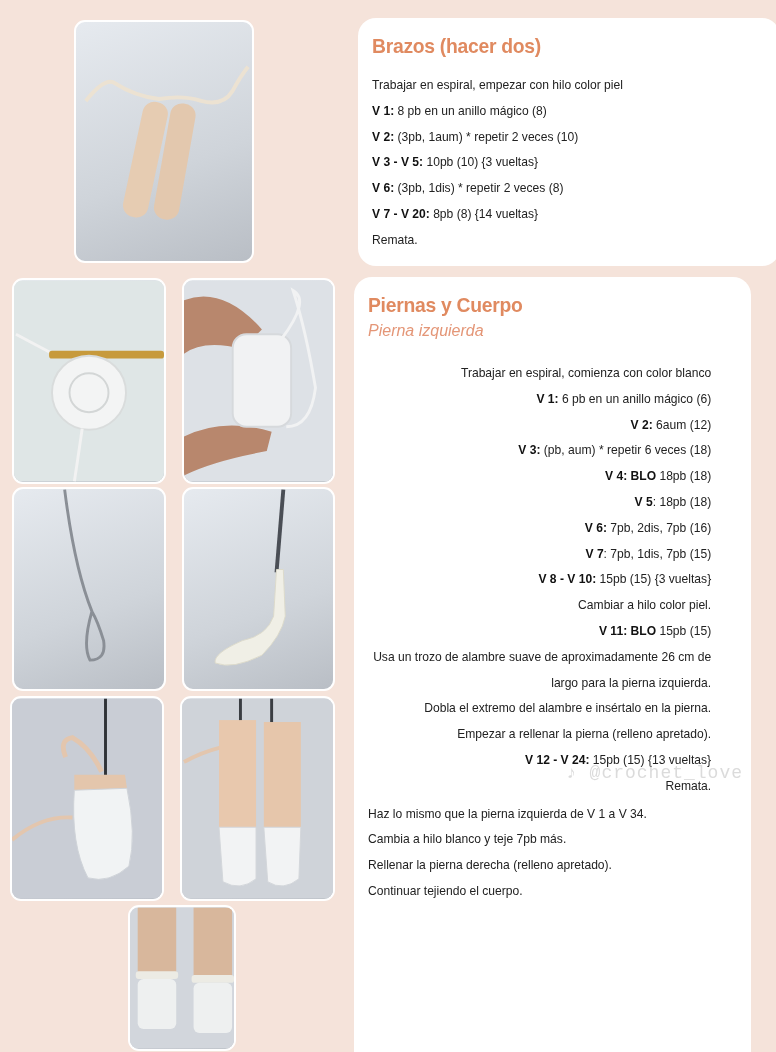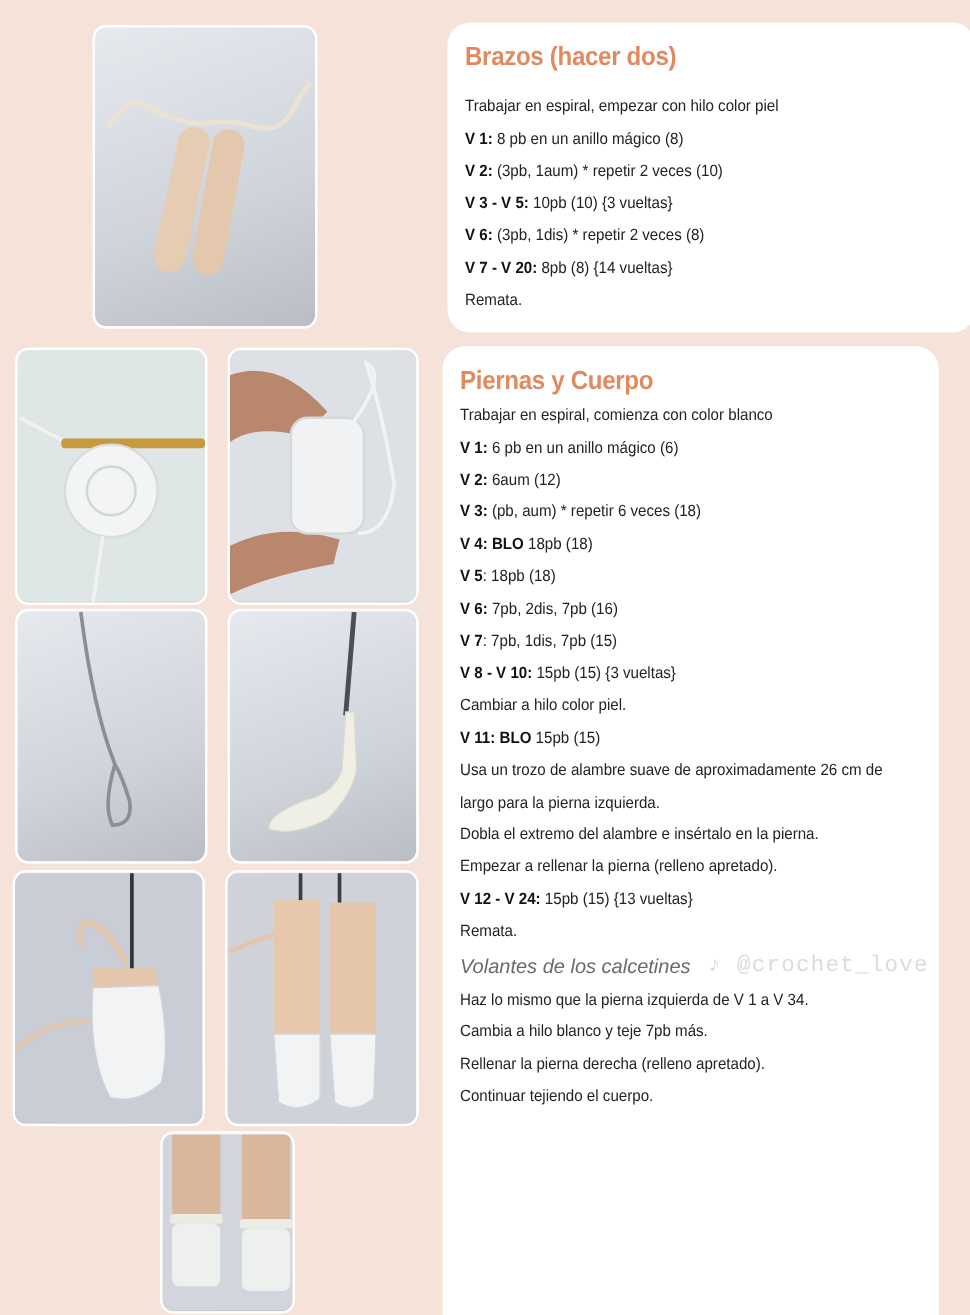--- a/index.html
+++ b/index.html
@@ -129,41 +129,41 @@
     <div class="line"><b>V 3 - V 5:</b><span> 10pb (10)   {3 vueltas}</span></div>
     <div class="line"><b>V 6:</b><span> (3pb, 1dis) * repetir 2 veces (8)</span></div>
     <div class="line"><b>V 7 - V 20:</b><span> 8pb (8)   {14 vueltas}</span></div>
     <div class="line"><b></b><span>Remata.</span></div>
   </div>
 </div>
 
 <div class="card" style="left:354px;top:277px;width:397px;height:844px;">
   <div class="h1">Piernas y Cuerpo</div>
 
-  <div style="margin-top:0;">
+  <div class="h2" style="margin-top:1px;">Pierna izquierda</div>
+  <div style="margin-top:18px;text-align:right;">
     <div class="line"><b></b><b></b><span>Trabajar en espiral, comienza con color blanco</span></div>
     <div class="line"><b>V 1:</b><b></b><span> 6 pb en un anillo mágico  (6)</span></div>
     <div class="line"><b>V 2:</b><b></b><span> 6aum (12)</span></div>
     <div class="line"><b>V 3:</b><b></b><span> (pb, aum) * repetir 6 veces (18)</span></div>
     <div class="line"><b>V 4</b><b>: BLO</b><span> 18pb (18)</span></div>
     <div class="line"><b>V 5</b><b></b><span>: 18pb (18)</span></div>
     <div class="line"><b>V 6:</b><b></b><span> 7pb, 2dis, 7pb  (16)</span></div>
     <div class="line"><b>V 7</b><b></b><span>: 7pb, 1dis, 7pb (15)</span></div>
     <div class="line"><b>V 8 - V 10:</b><b></b><span> 15pb (15)   {3 vueltas}</span></div>
     <div class="line"><b></b><b></b><span>Cambiar a hilo color piel.</span></div>
     <div class="line"><b>V 11:</b><b> BLO</b><span> 15pb (15)</span></div>
     <div class="line"><b></b><b></b><span>Usa un trozo de alambre suave de aproximadamente 26 cm de</span></div>
     <div class="line"><b></b><b></b><span>largo para la pierna izquierda.</span></div>
     <div class="line"><b></b><b></b><span>Dobla el extremo del alambre e insértalo en la pierna.</span></div>
     <div class="line"><b></b><b></b><span>Empezar a rellenar la pierna (relleno apretado).</span></div>
     <div class="line"><b>V 12 - V 24:</b><b></b><span> 15pb (15)   {13 vueltas}</span></div>
     <div class="line"><b></b><b></b><span>Remata.</span></div>
   </div>
 
-  <div class="h2 grey" style="margin-top:5px;">Volantes de los calcetines</div>
 
   <div style="margin-top:2px;">
     <div class="line"><b></b><span>Haz lo mismo que la pierna izquierda de V 1 a V 34.</span></div>
     <div class="line"><b></b><span>Cambia a hilo blanco y teje 7pb más.</span></div>
     <div class="line"><b></b><span>Rellenar la pierna derecha (relleno apretado).</span></div>
     <div class="line"><b></b><span>Continuar tejiendo el cuerpo.</span></div>
   </div>
 </div>
 
 <div class="watermark">♪ @crochet_love</div>

